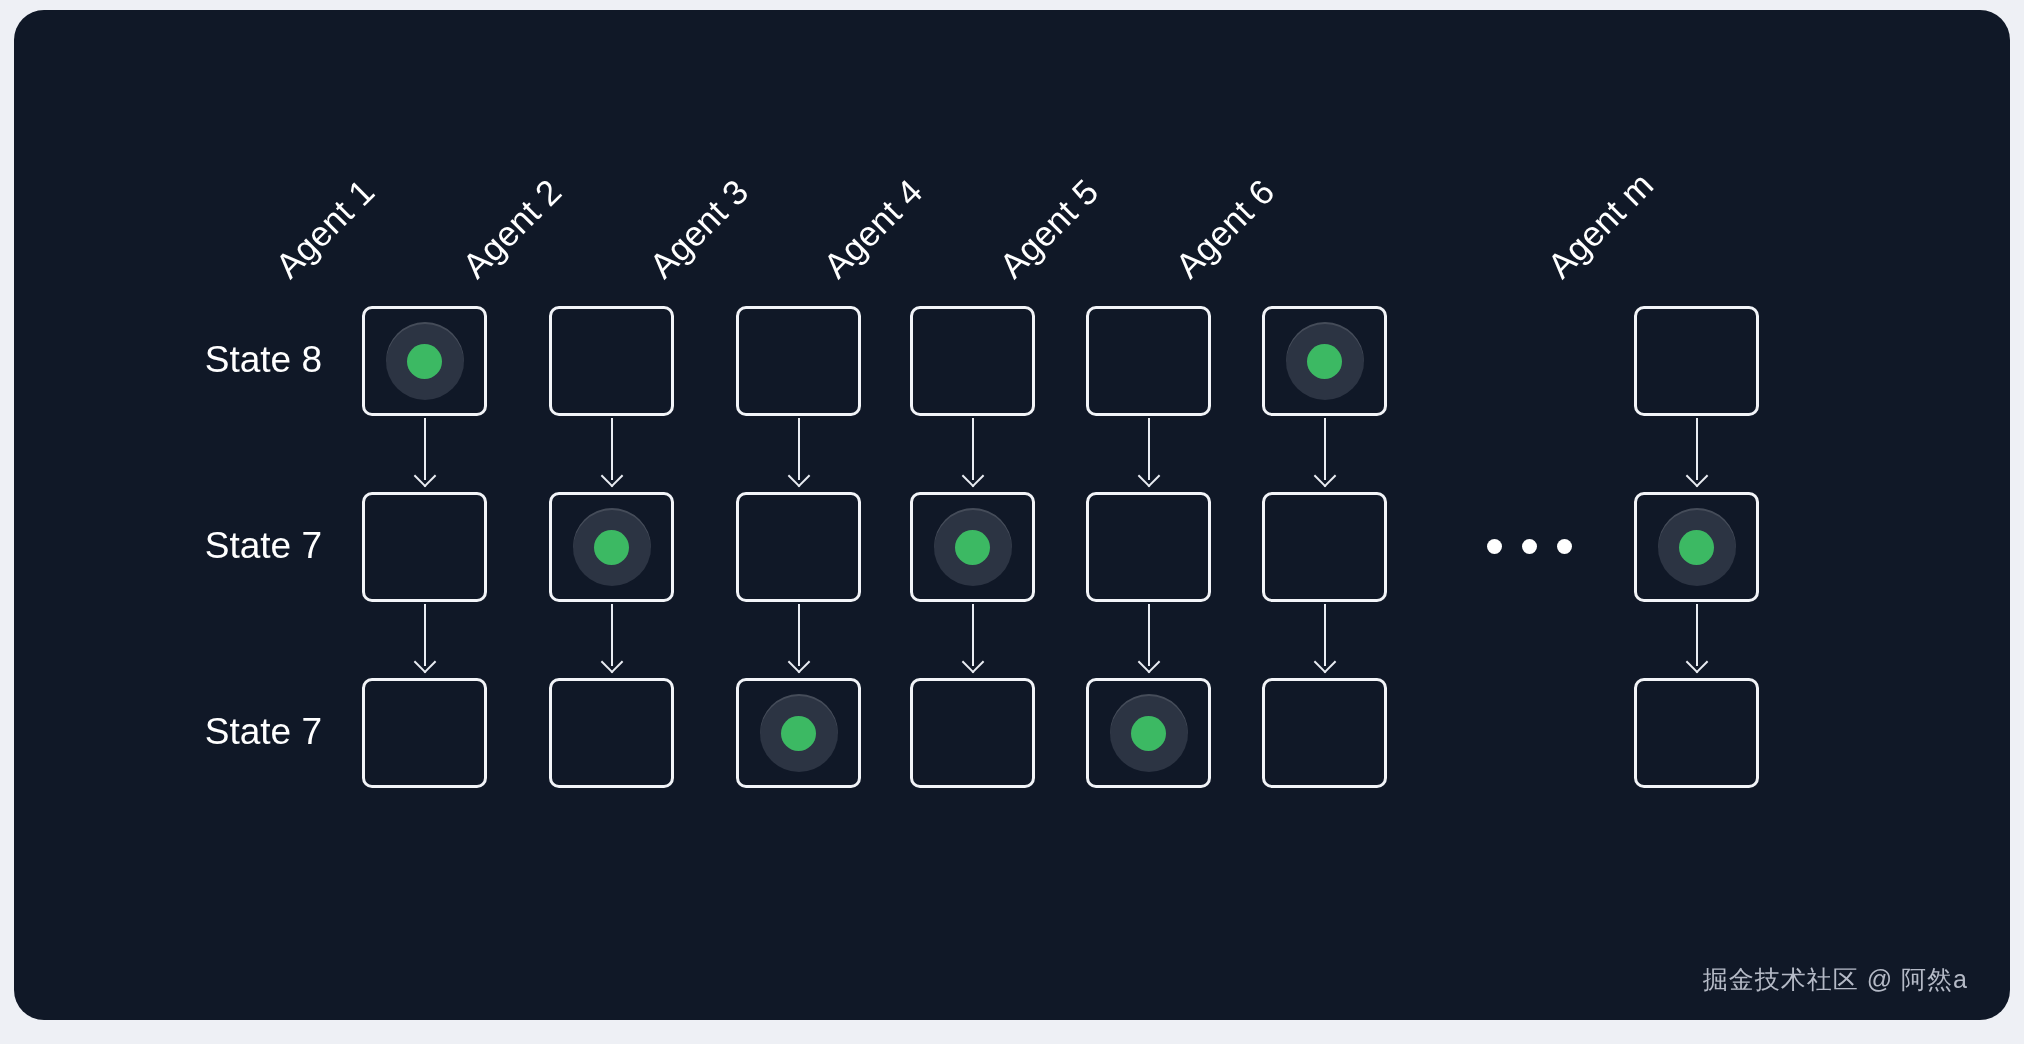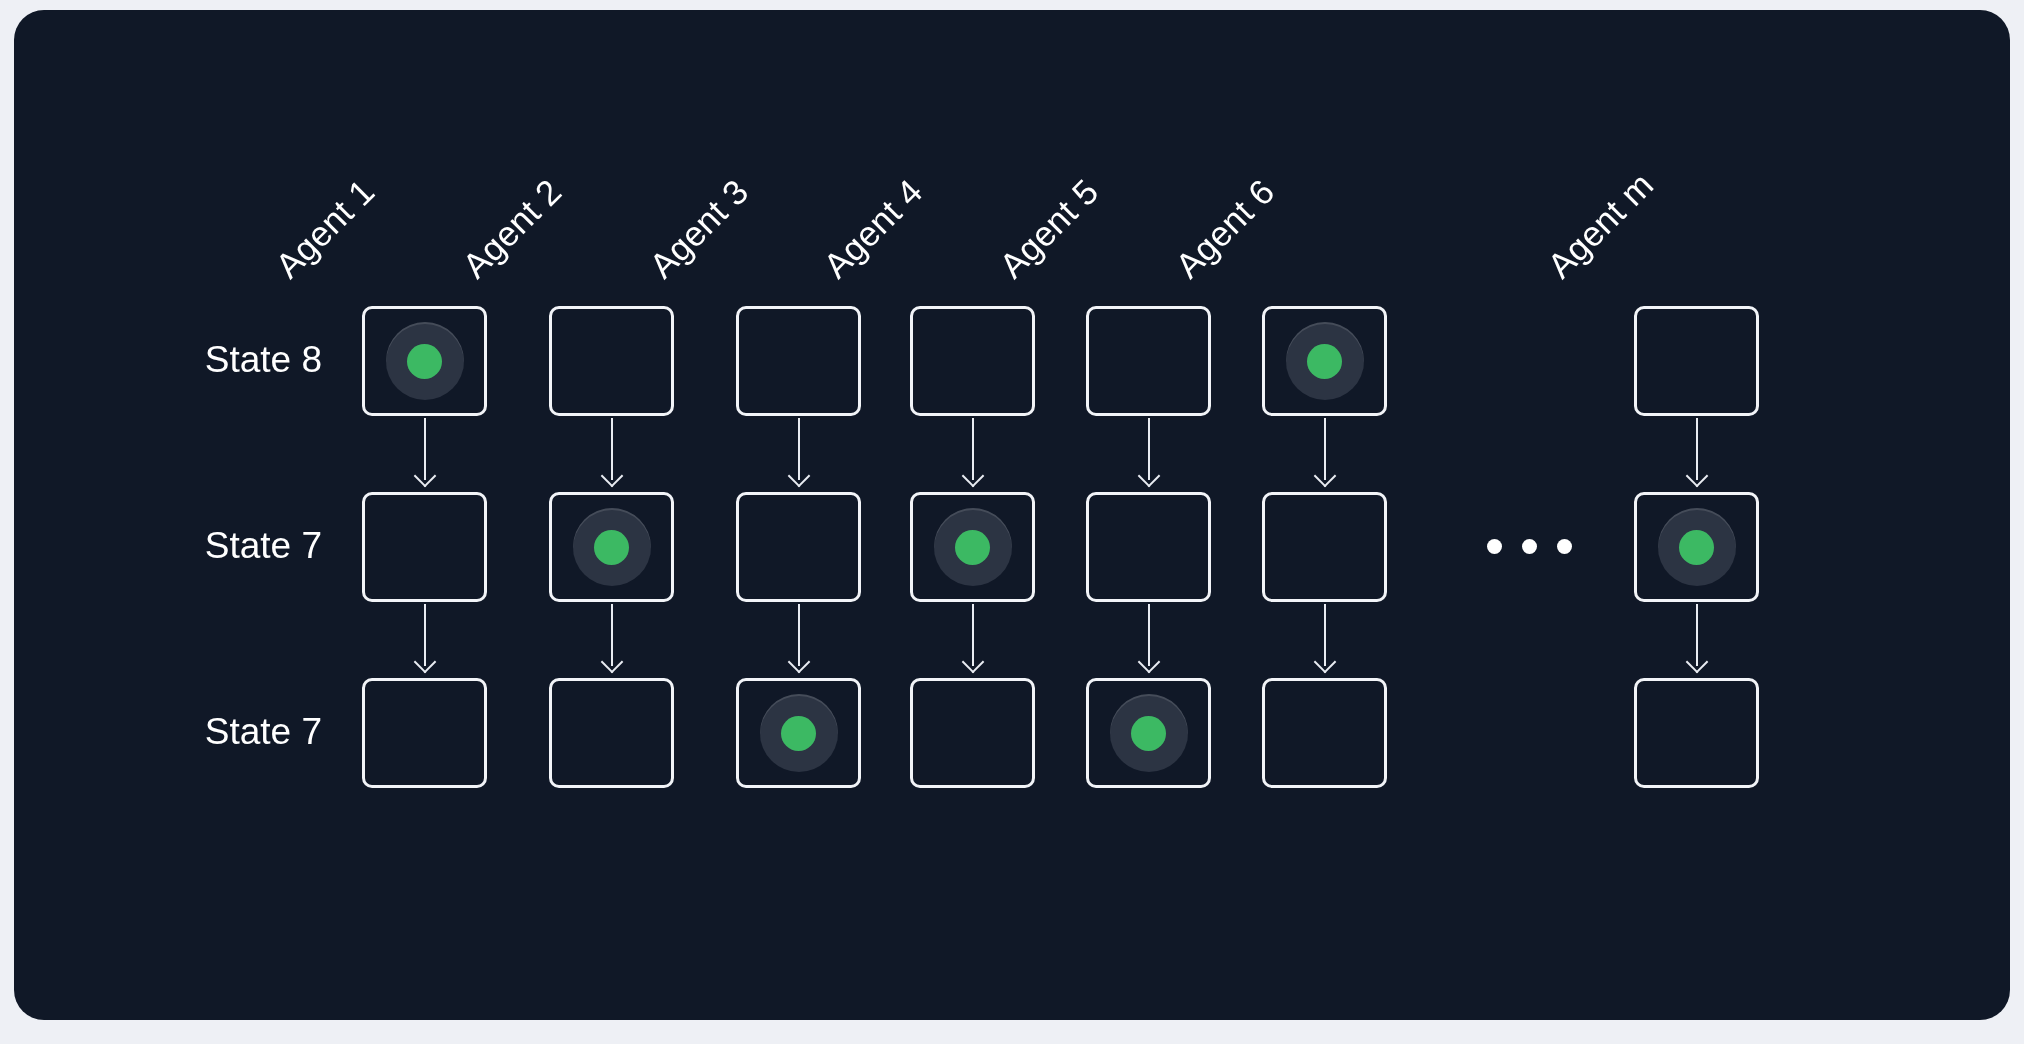--- a/index.html
+++ b/index.html
@@ -269,14 +269,15 @@
           <div class="head"></div>
         </div>
       </div>
 
     <div id="ellipsis" style="left: 1473px; top: 529px;">
       <span></span>
       <span></span>
       <span></span>
     </div>
 
+    <div id="watermark">掘金技术社区 @ 阿然a</div>
   </div>
 </div>
 
 </body></html>

